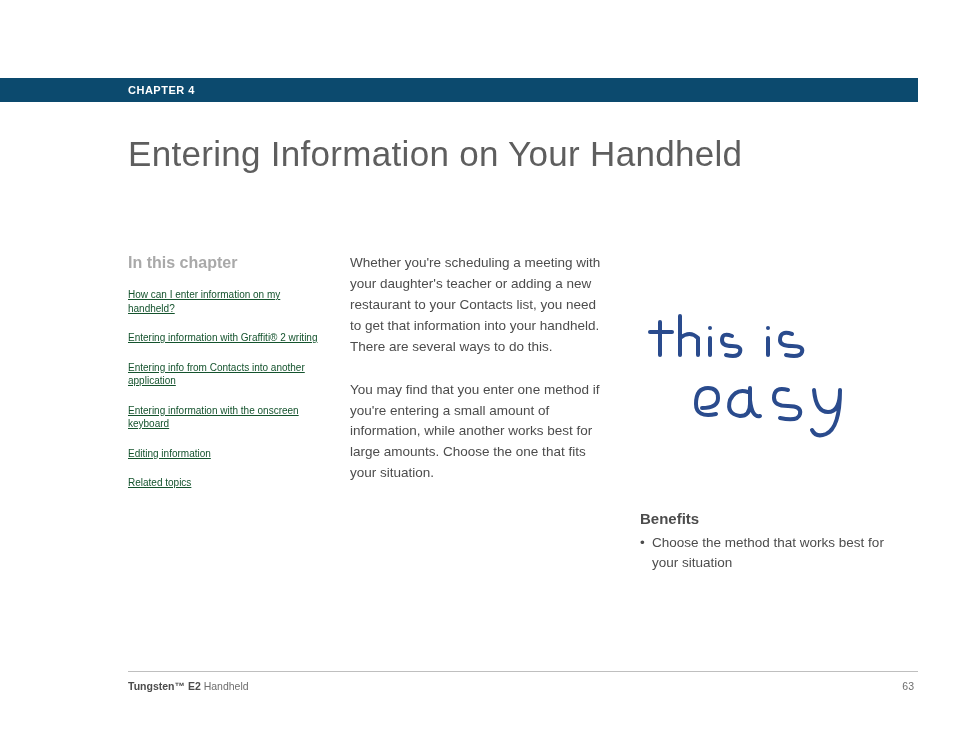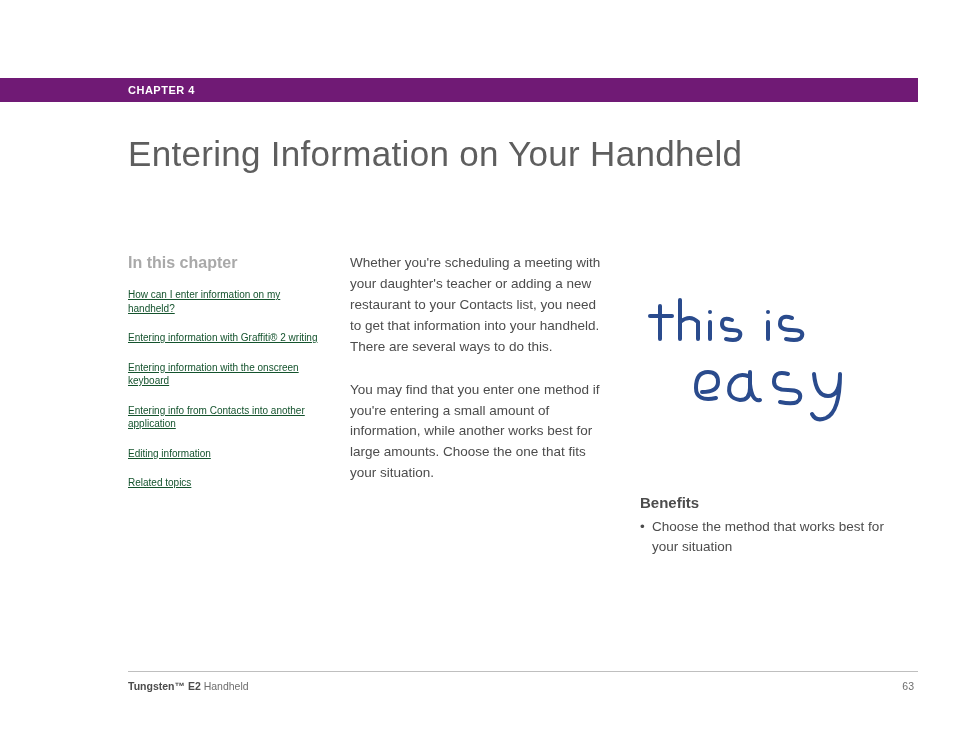--- a/index.html
+++ b/index.html
@@ -10,21 +10,21 @@
     width: 954px;
     height: 738px;
     position: relative;
   }
   .chapter-bar {
     position: absolute;
     top: 78px;
     left: 0;
     width: 918px;
     height: 24px;
-    background: #701a75;
+    background: #0c4a6e;
     display: flex;
     align-items: center;
   }
   .chapter-label {
     color: #fff;
     font-size: 11px;
     font-weight: 700;
     letter-spacing: 0.5px;
     margin-left: 128px;
   }
@@ -65,21 +65,21 @@
     width: 260px;
   }
   .body-col p {
     font-size: 13.5px;
     line-height: 1.55;
     color: #4c4c4c;
     margin-bottom: 22px;
   }
   .right-col {
     position: absolute;
-    top: 254px;
+    top: 270px;
     left: 640px;
     width: 270px;
   }
   .handwriting {
     position: relative;
     width: 260px;
     height: 150px;
     margin-bottom: 60px;
     margin-top: 30px;
   }
@@ -137,22 +137,22 @@
 <div class="chapter-bar">
   <span class="chapter-label">CHAPTER 4</span>
 </div>
 
 <h1 class="page-title">Entering Information on Your Handheld</h1>
 
 <nav class="sidebar">
   <div class="sidebar-heading">In this chapter</div>
   <a href="#" class="sidebar-link">How can I enter information on my handheld?</a>
   <a href="#" class="sidebar-link">Entering information with Graffiti® 2 writing</a>
+  <a href="#" class="sidebar-link">Entering info from Contacts into another application</a>
   <a href="#" class="sidebar-link">Entering information with the onscreen keyboard</a>
-  <a href="#" class="sidebar-link">Entering info from Contacts into another application</a>
   <a href="#" class="sidebar-link">Editing information</a>
   <a href="#" class="sidebar-link">Related topics</a>
 </nav>
 
 <div class="body-col">
   <p>Whether you're scheduling a meeting with your daughter's teacher or adding a new restaurant to your Contacts list, you need to get that information into your handheld. There are several ways to do this.</p>
   <p>You may find that you enter one method if you're entering a small amount of information, while another works best for large amounts. Choose the one that fits your situation.</p>
 </div>
 
 <div class="right-col">

